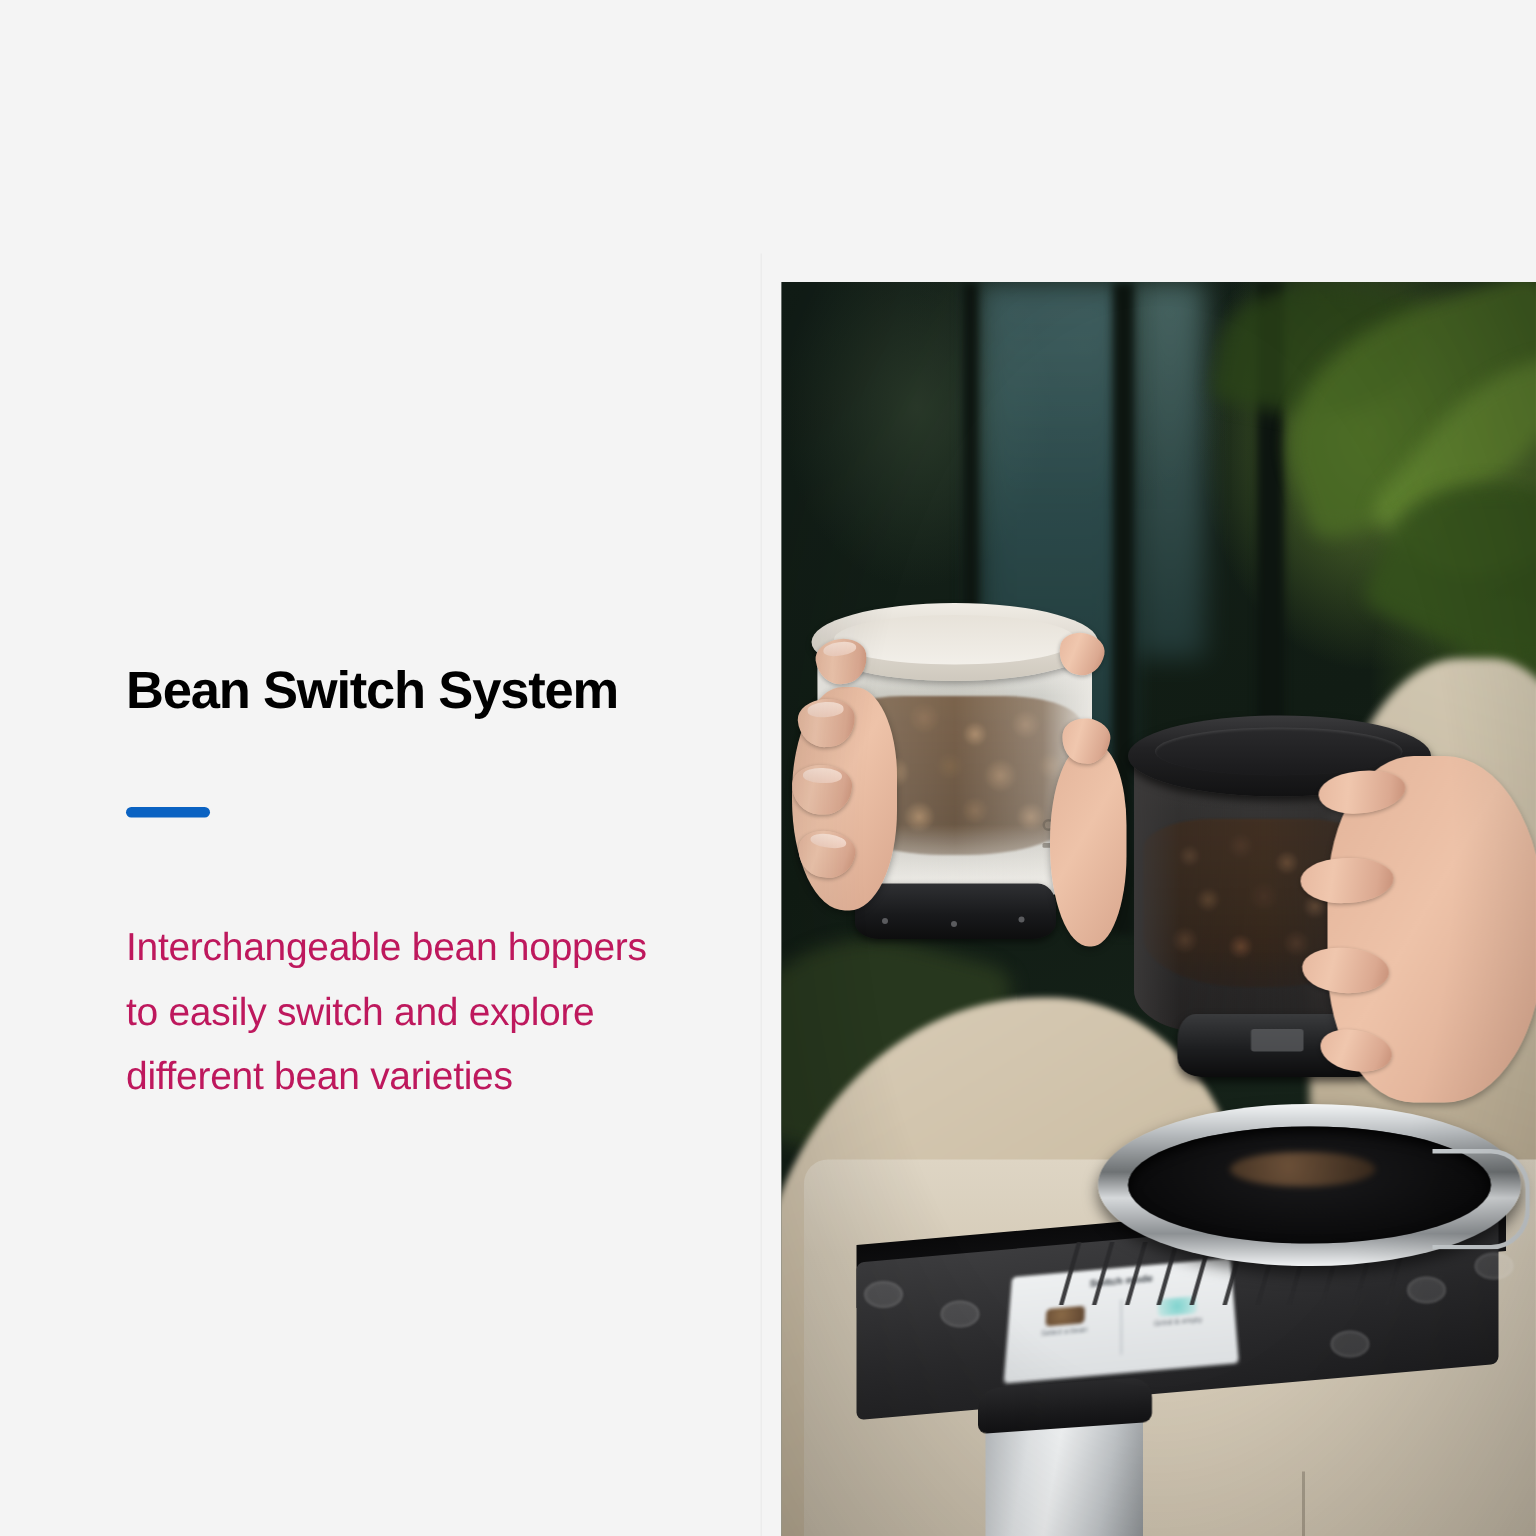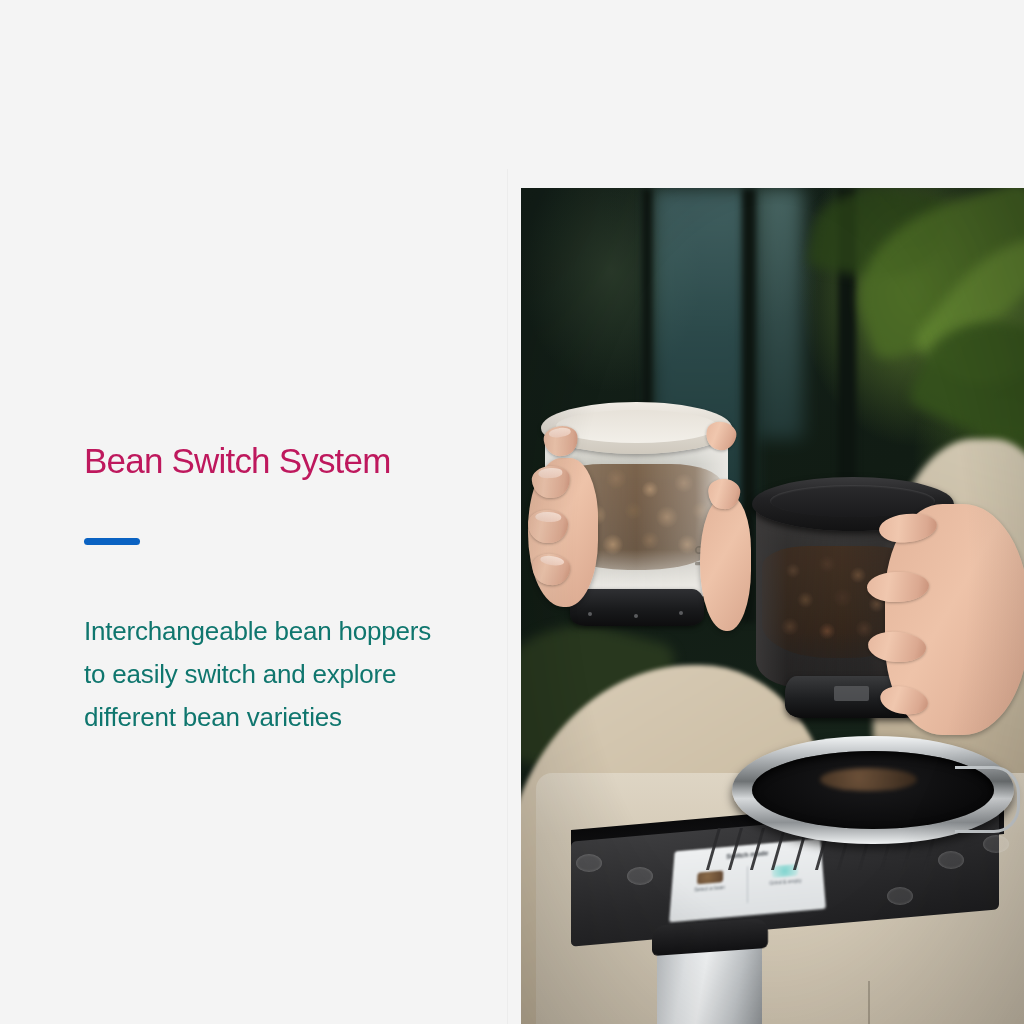--- a/index.html
+++ b/index.html
@@ -57,46 +57,46 @@
     background: #f4f4f4;
     border-right: 1px solid #ececec;
     box-sizing: border-box;
   }
 
   #feature-heading {
     position: absolute;
     left: 84px;
     top: 240px;
     width: 330px;
-    font-weight: normal;
+    font-weight: bold;
     font-size: 35px;
     line-height: 45px;
     letter-spacing: -0.8px;
-    color: #be185d;
+    color: #000000;
   }
 
   #accent-divider {
     position: absolute;
     left: 84px;
     top: 369px;
     width: 56px;
     height: 7px;
     border-radius: 4px;
     background: #0a62c2;
   }
 
   #feature-body {
     position: absolute;
     left: 84px;
     top: 415px;
     width: 360px;
     font-size: 26px;
     line-height: 43px;
     letter-spacing: -0.2px;
-    color: #0f766e;
+    color: #be185d;
   }
 
   
   #photo {
     position: absolute;
     left: 521px;
     top: 188px;
     width: 503px;
     height: 836px;
     overflow: hidden;

